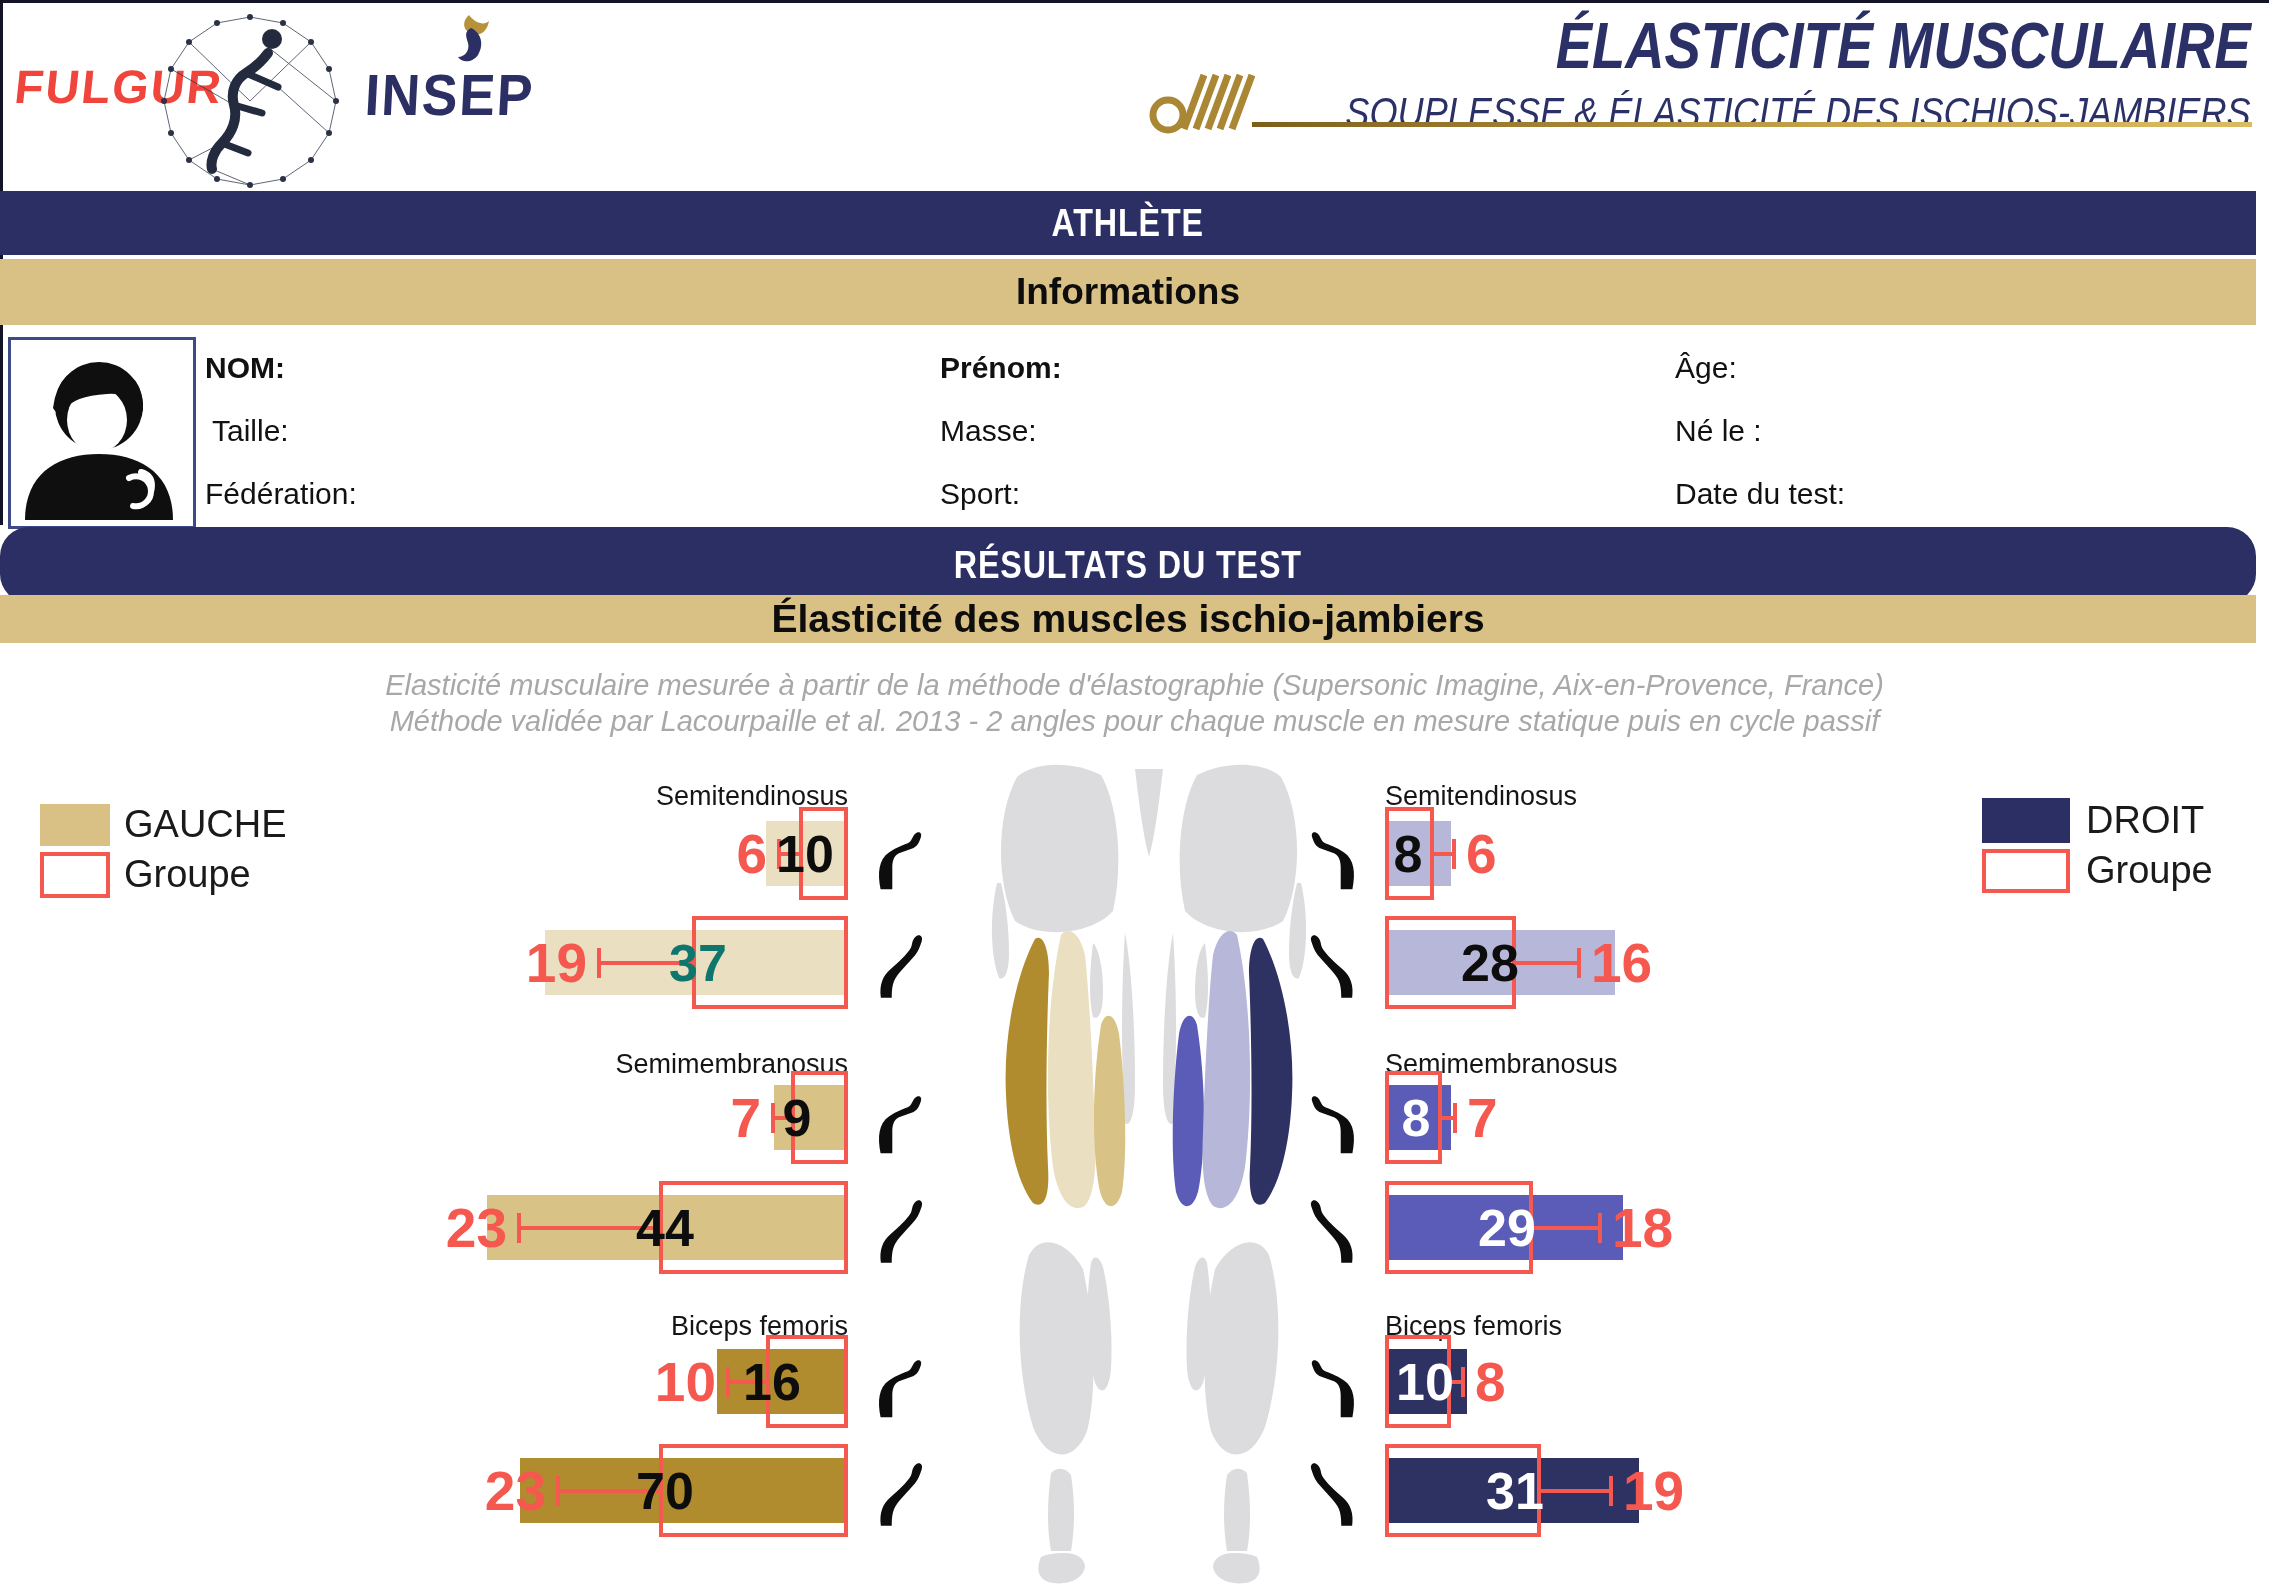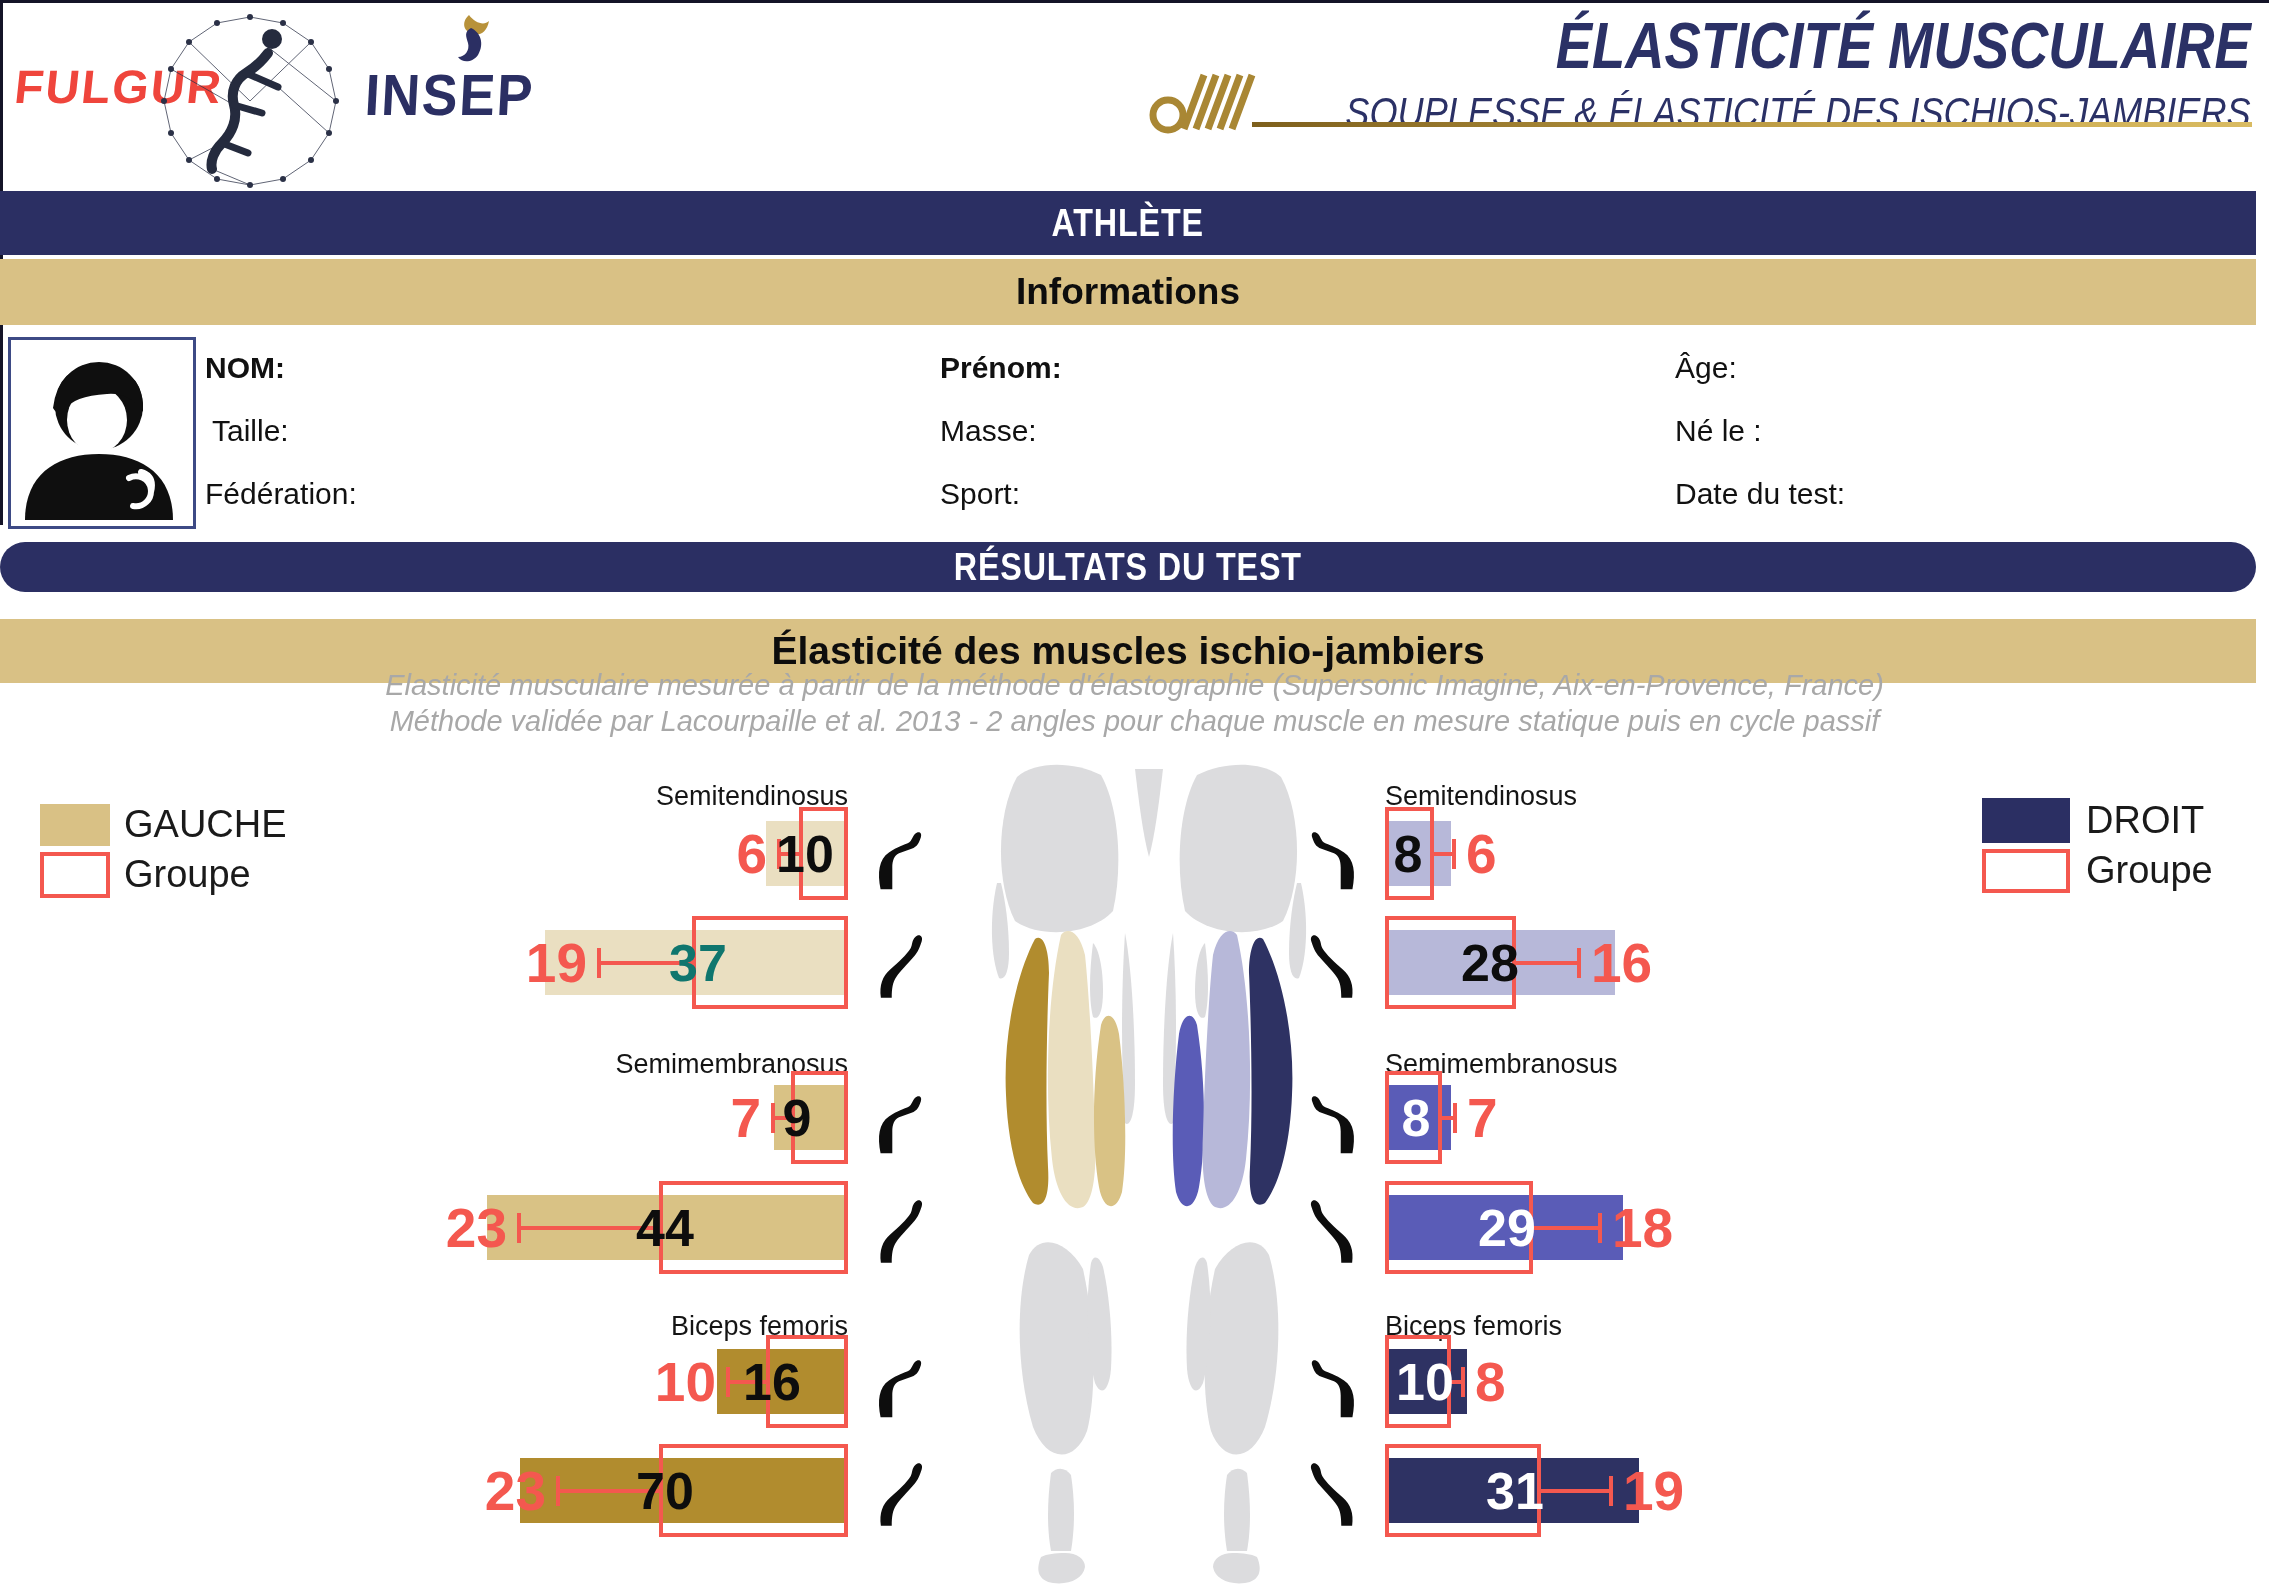--- a/index.html
+++ b/index.html
@@ -109,25 +109,25 @@
     <span class="abs infolabel b" style="left:940px;top:26px;">Prénom:</span>
     <span class="abs infolabel" style="left:1675px;top:26px;">Âge:</span>
     <span class="abs infolabel" style="left:212px;top:89px;">Taille:</span>
     <span class="abs infolabel" style="left:940px;top:89px;">Masse:</span>
     <span class="abs infolabel" style="left:1675px;top:89px;">Né le :</span>
     <span class="abs infolabel" style="left:205px;top:152px;">Fédération:</span>
     <span class="abs infolabel" style="left:940px;top:152px;">Sport:</span>
     <span class="abs infolabel" style="left:1675px;top:152px;">Date du test:</span>
   </div>
 
-  <div class="abs bar-header navybar" style="top:539px;height:50px;border-radius:29px;">
+  <div class="abs bar-header navybar" style="top:524px;height:76px;border-radius:29px;">
     <span class="cond" style="font-size:38px;">RÉSULTATS DU TEST</span>
   </div>
 
-  <div class="abs bar-header goldbar" style="top:616px;height:64px;">
+  <div class="abs bar-header goldbar" style="top:592px;height:48px;">
     <span style="font-size:39px;font-weight:bold;">Élasticité des muscles ischio-jambiers</span>
   </div>
 
   <div class="abs methodline" style="top:666px;">Elasticité musculaire mesurée à partir de la méthode d'élastographie (Supersonic Imagine, Aix-en-Provence, France)</div>
   <div class="abs methodline" style="top:702px;">Méthode validée par Lacourpaille et al. 2013 - 2 angles pour chaque muscle en mesure statique puis en cycle passif</div>
 
   <div class="abs" style="left:40px;top:801px;width:70px;height:42px;background:#d9c185;"></div>
   <div class="abs legend-label" style="left:124px;top:800px;">GAUCHE</div>
   <div class="abs" style="left:40px;top:849px;width:70px;height:46px;border:4px solid #f4584f;box-sizing:border-box;"></div>
   <div class="abs legend-label" style="left:124px;top:850px;">Groupe</div>

